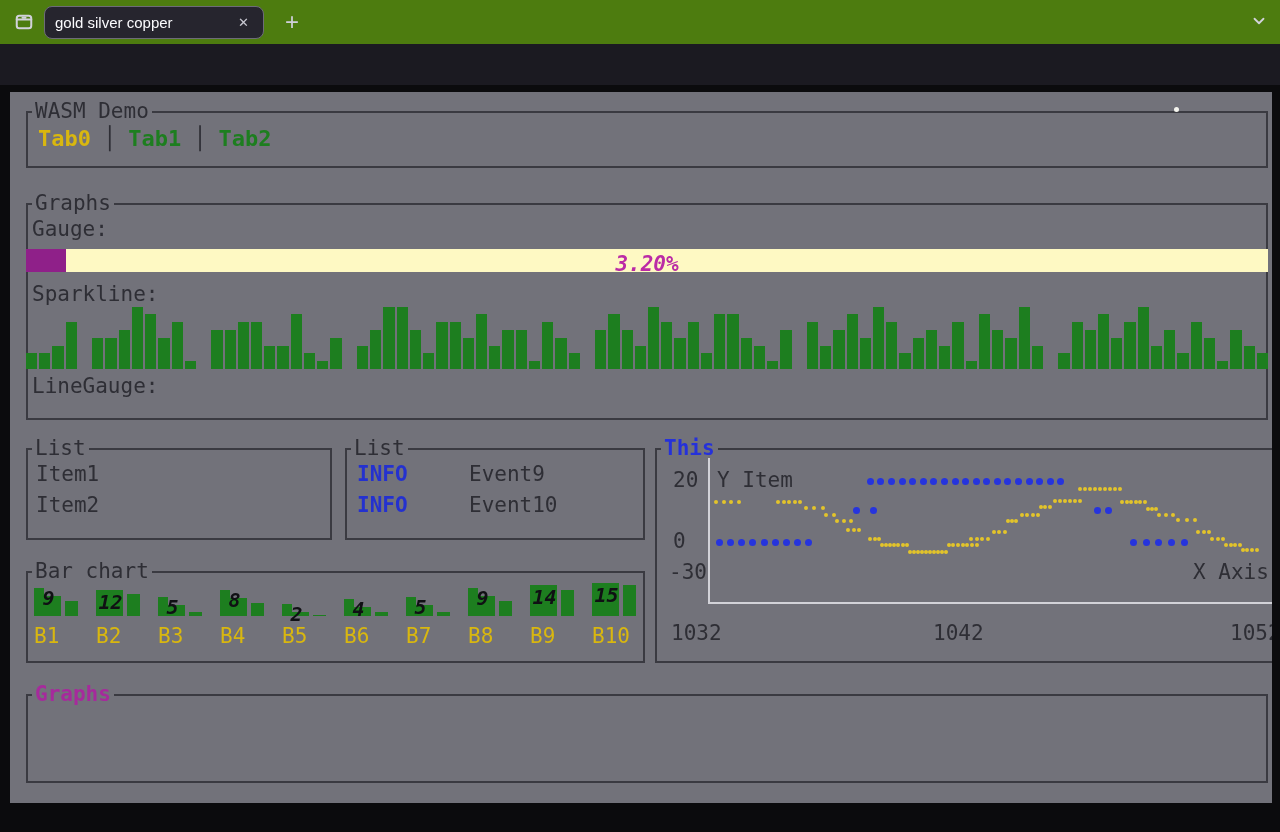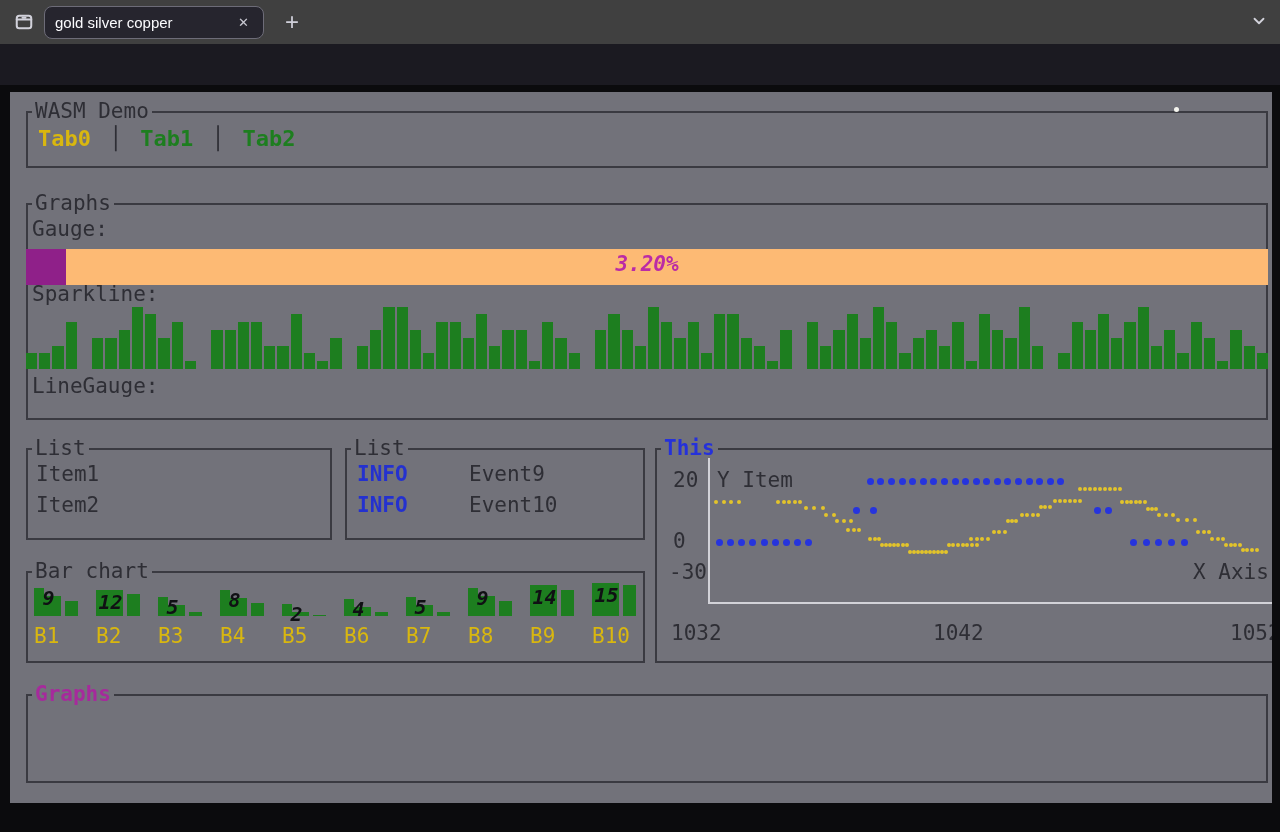--- a/index.html
+++ b/index.html
@@ -1,20 +1,20 @@
 <!DOCTYPE html>
 <html><head>
 <meta charset="utf-8">
 <style>
   * { margin:0; padding:0; box-sizing:border-box; }
   html,body { width:1280px; height:832px; overflow:hidden; background:#0b0b0d;
     font-family:"Liberation Sans", sans-serif; }
 
   
-  .tabbar { position:absolute; left:0; top:0; width:1280px; height:44px; background:#404040; }
+  .tabbar { position:absolute; left:0; top:0; width:1280px; height:44px; background:#4d7c0f; }
   .ffview { position:absolute; left:12px; top:10px; width:24px; height:24px; border-radius:4px;
     display:flex; align-items:center; justify-content:center; }
   .tab { position:absolute; left:44px; top:6px; width:220px; height:33px; background:#26252e;
     border:1px solid #6d6c78; border-radius:8px; display:flex; align-items:center; padding:0 10px; }
   .tab-title { color:#fbfbfe; font-size:15px; flex:1; white-space:nowrap; overflow:hidden; }
   .tab-close { color:#c9c9d2; font-size:13px; padding:2px 4px; cursor:default; }
   .newtab { position:absolute; left:276px; top:6px; width:32px; height:32px; color:#d0d0da;
     font-size:24px; display:flex; align-items:center; justify-content:center; }
   .tabs-chevron { position:absolute; right:12px; top:12px; }
 
@@ -41,21 +41,21 @@
   .canvas { position:absolute; left:10px; top:92px; width:1262px; height:711px; background:#72727a;
     overflow:hidden; font-family:"DejaVu Sans Mono", monospace; font-size:21px; color:#2e2e35; }
   .tbox { position:absolute; border:2px solid #3a3a41; }
   .tbox-title { position:absolute; top:-14px; left:4px; background:#72727a; padding:0 3px;
     font-size:21px; line-height:24px; color:#2e2e35; white-space:nowrap; }
   .title-blue { color:#2531da; font-weight:bold; }
   .title-magenta { color:#a62a9c; font-weight:bold; }
   .tlabel { position:absolute; white-space:nowrap; }
 
   
-  .gauge { position:absolute; left:-2px; width:1242px; height:36px; background:#fdba74; }
+  .gauge { position:absolute; left:-2px; width:1242px; height:23px; background:#fef9c3; }
   .gauge-fill { position:absolute; left:0; top:0; bottom:0; background:#8f2089; }
   .gauge-label { position:absolute; left:0; right:0; top:3px; text-align:center; color:#bb2ba6;
     font-style:italic; font-weight:bold; font-size:21px; }
 
   
   .spark { position:absolute; left:-2px; width:1242px; height:64px; display:flex; gap:2px; align-items:flex-end; }
   .spark-col { flex:1; background:#1d7e1f; }
   .spark-col.zero { background:transparent; }
 
   
@@ -67,21 +67,21 @@
   .axis-line { position:absolute; background:#d2d2d8; }
   .dot { position:absolute; border-radius:50%; }
 
   
   .bargroup { position:absolute; bottom:45px; width:46px; height:36px; }
   .bar { position:absolute; bottom:0; background:#1d7e1f; }
   .bar-num { position:absolute; font-style:italic; font-weight:bold; color:#101014; font-size:20px;
     width:27px; text-align:center; line-height:24px; }
   .bar-label { position:absolute; bottom:-32px; left:0; color:#d9b70f; font-size:21px; white-space:nowrap; }
 
-  .tabrow { position:absolute; left:10px; top:13px; display:flex; gap:18px; font-size:22px; }
+  .tabrow { position:absolute; left:10px; top:13px; display:flex; gap:12px; font-size:22px; }
   .wtab { font-weight:bold; }
   .wtab.active { color:#d9b70f; }
   .wtab.idle { color:#1d7e1f; }
   .wtab-sep { color:#2e2e35; }
 </style>
 </head>
 <body>
 
 <div class="tabbar">
   <div class="ffview">

